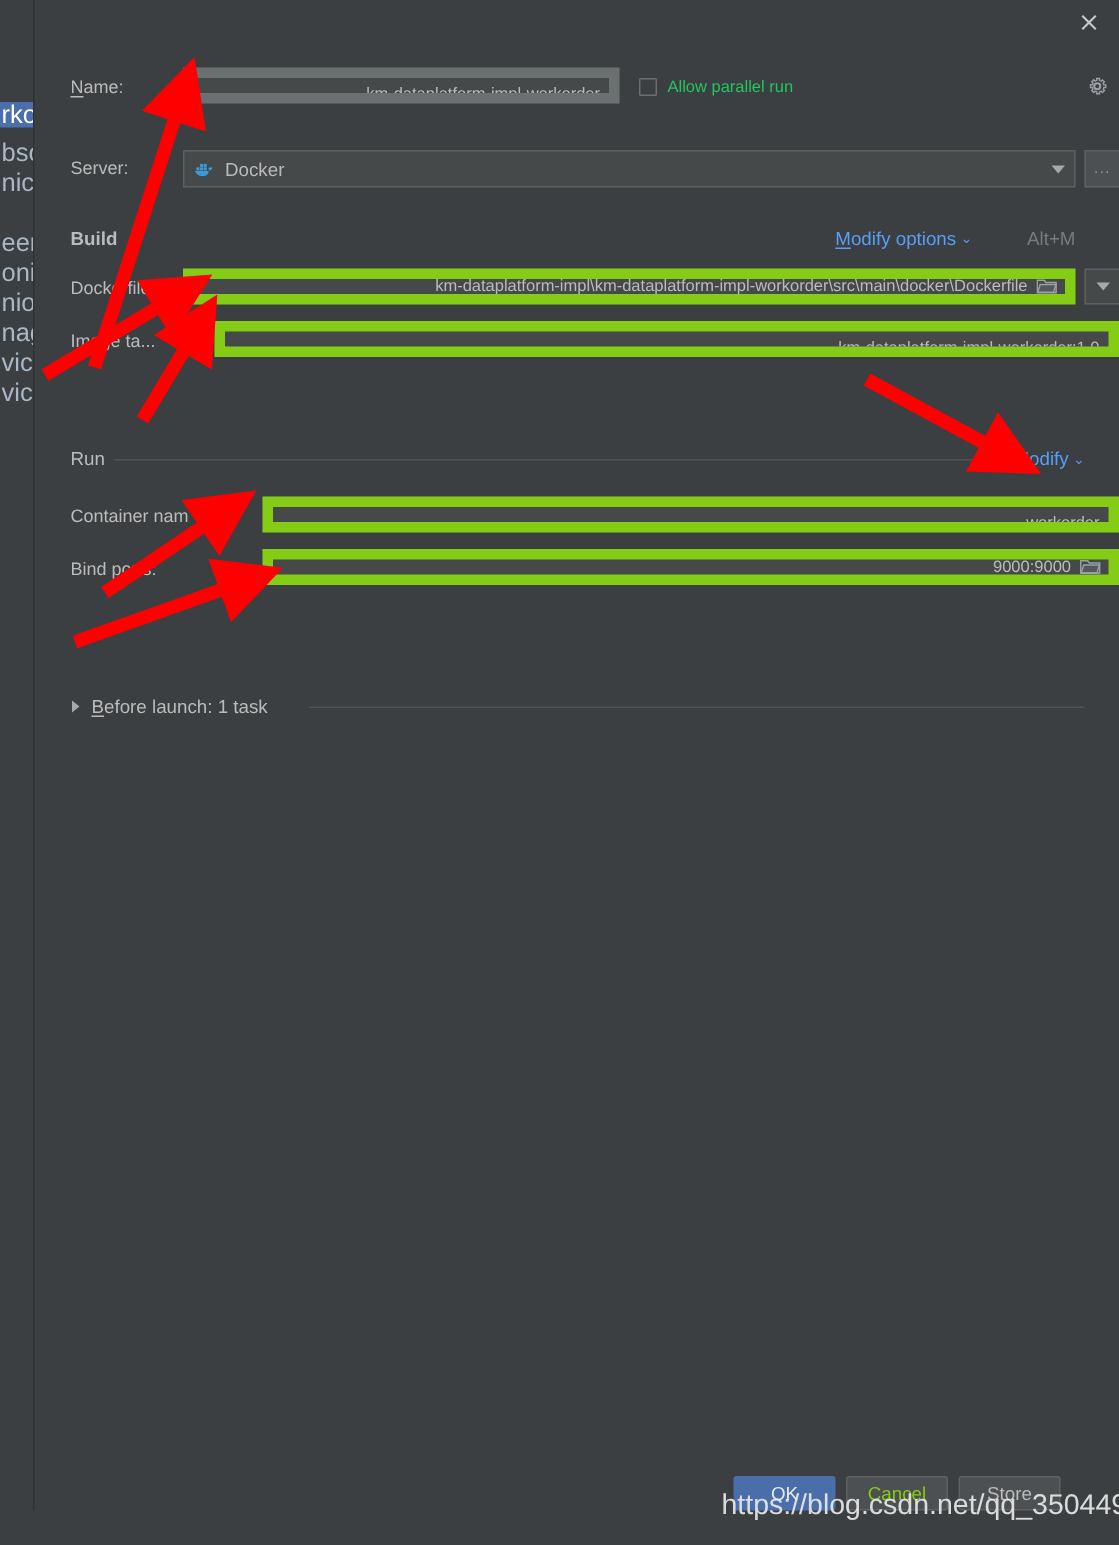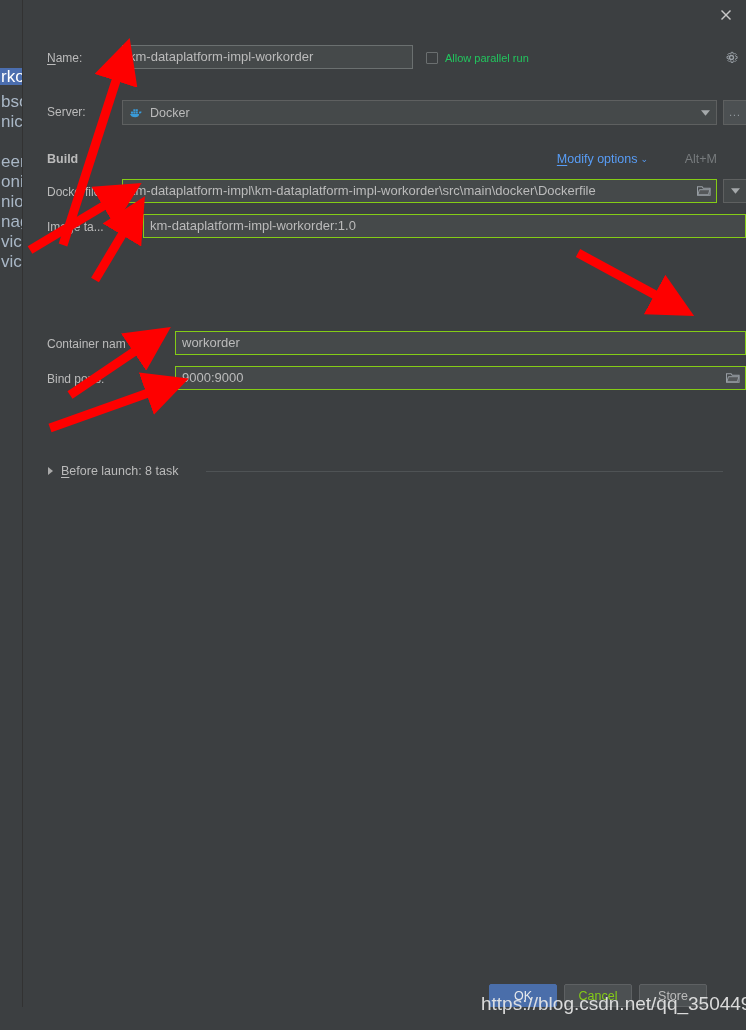--- a/index.html
+++ b/index.html
@@ -44,23 +44,23 @@
     color:#c8c8c8;font-size:15px;line-height:1;cursor:default;
   }
   .form-row{position:absolute;left:0;width:724px;height:26px;}
   .lbl{
     position:absolute;left:24px;top:0;height:26px;line-height:26px;
     color:#bbbbbb;font-size:12px;white-space:nowrap;
   }
   .u{text-decoration:underline;text-underline-offset:2px;}
   .field{
     position:absolute;box-sizing:border-box;height:24px;
-    background:#45494a;border:1px solid #84cc16;
-    color:#bbbbbb;font-size:13px;line-height:22px;padding:0 6px;
-    white-space:nowrap;overflow:hidden;
+    background:#45494a;border:7px solid #84cc16;
+    color:#bbbbbb;font-size:11px;line-height:22px;padding:0 6px;
+    white-space:nowrap;overflow:hidden;text-align:right;
   }
   .field.focused{border-color:#6b7070;background:#45494a;}
   
   #name-row{top:45px;}
   #name-field{left:99px;top:0;width:291px;}
   .checkbox-wrap{
     position:absolute;top:0;height:26px;display:flex;align-items:center;gap:7px;
   }
   .cb{
     width:12px;height:12px;box-sizing:border-box;
@@ -279,20 +279,27 @@
           <path d="M0 0h10L5 6z" fill="#a5a9ab"></path>
         </svg>
     </div>
   </div>
 
   <div class="form-row" id="imagetag-row">
     <div class="lbl">Image ta...</div>
     <div class="field" id="imagetag-field">km-dataplatform-impl-workorder:1.0</div>
   </div>
 
+  <div class="section" id="run-section">
+    <div class="section-title">Run</div>
+    <div class="section-rule" style="left:53px;right:78px;"></div>
+    <div class="link" style="right:24px;">
+      <span>Modify</span><span class="chev">⌄</span>
+    </div>
+  </div>
 
   <div class="form-row" id="container-row">
     <div class="lbl">Container nam</div>
     <div class="field" id="container-field">workorder</div>
   </div>
 
   <div class="form-row" id="bindports-row">
     <div class="lbl">Bind ports:</div>
     <div class="field" id="bindports-field">
       <span id="bindports-text">9000:9000</span>
@@ -300,21 +307,21 @@
         <svg width="14" height="12" viewBox="0 0 15 12" aria-hidden="true">
           <path d="M0.5 1.5h5l1.2 1.6H14v7.4H0.5z" fill="none" stroke="#9aa0a6" stroke-width="1.1"></path>
           <path d="M2.6 4.6h11.2l-1.6 5.4H1z" fill="#55585a" stroke="#9aa0a6" stroke-width="1"></path>
         </svg>
       </span>
     </div>
   </div>
 
   <div id="before-launch">
     <div id="bl-triangle"></div>
-    <div id="bl-label"><span class="u">B</span><span>efore launch: 8 task</span></div>
+    <div id="bl-label"><span class="u">B</span><span>efore launch: 1 task</span></div>
     <div class="section-rule" style="left:183px;right:24px;"></div>
   </div>
 
   <div id="footer">
     <div class="btn" id="ok-button">OK</div>
     <div class="btn" id="cancel-button">Cancel</div>
     <div class="btn" id="help-button">Store</div>
   </div>
 </div>
 

